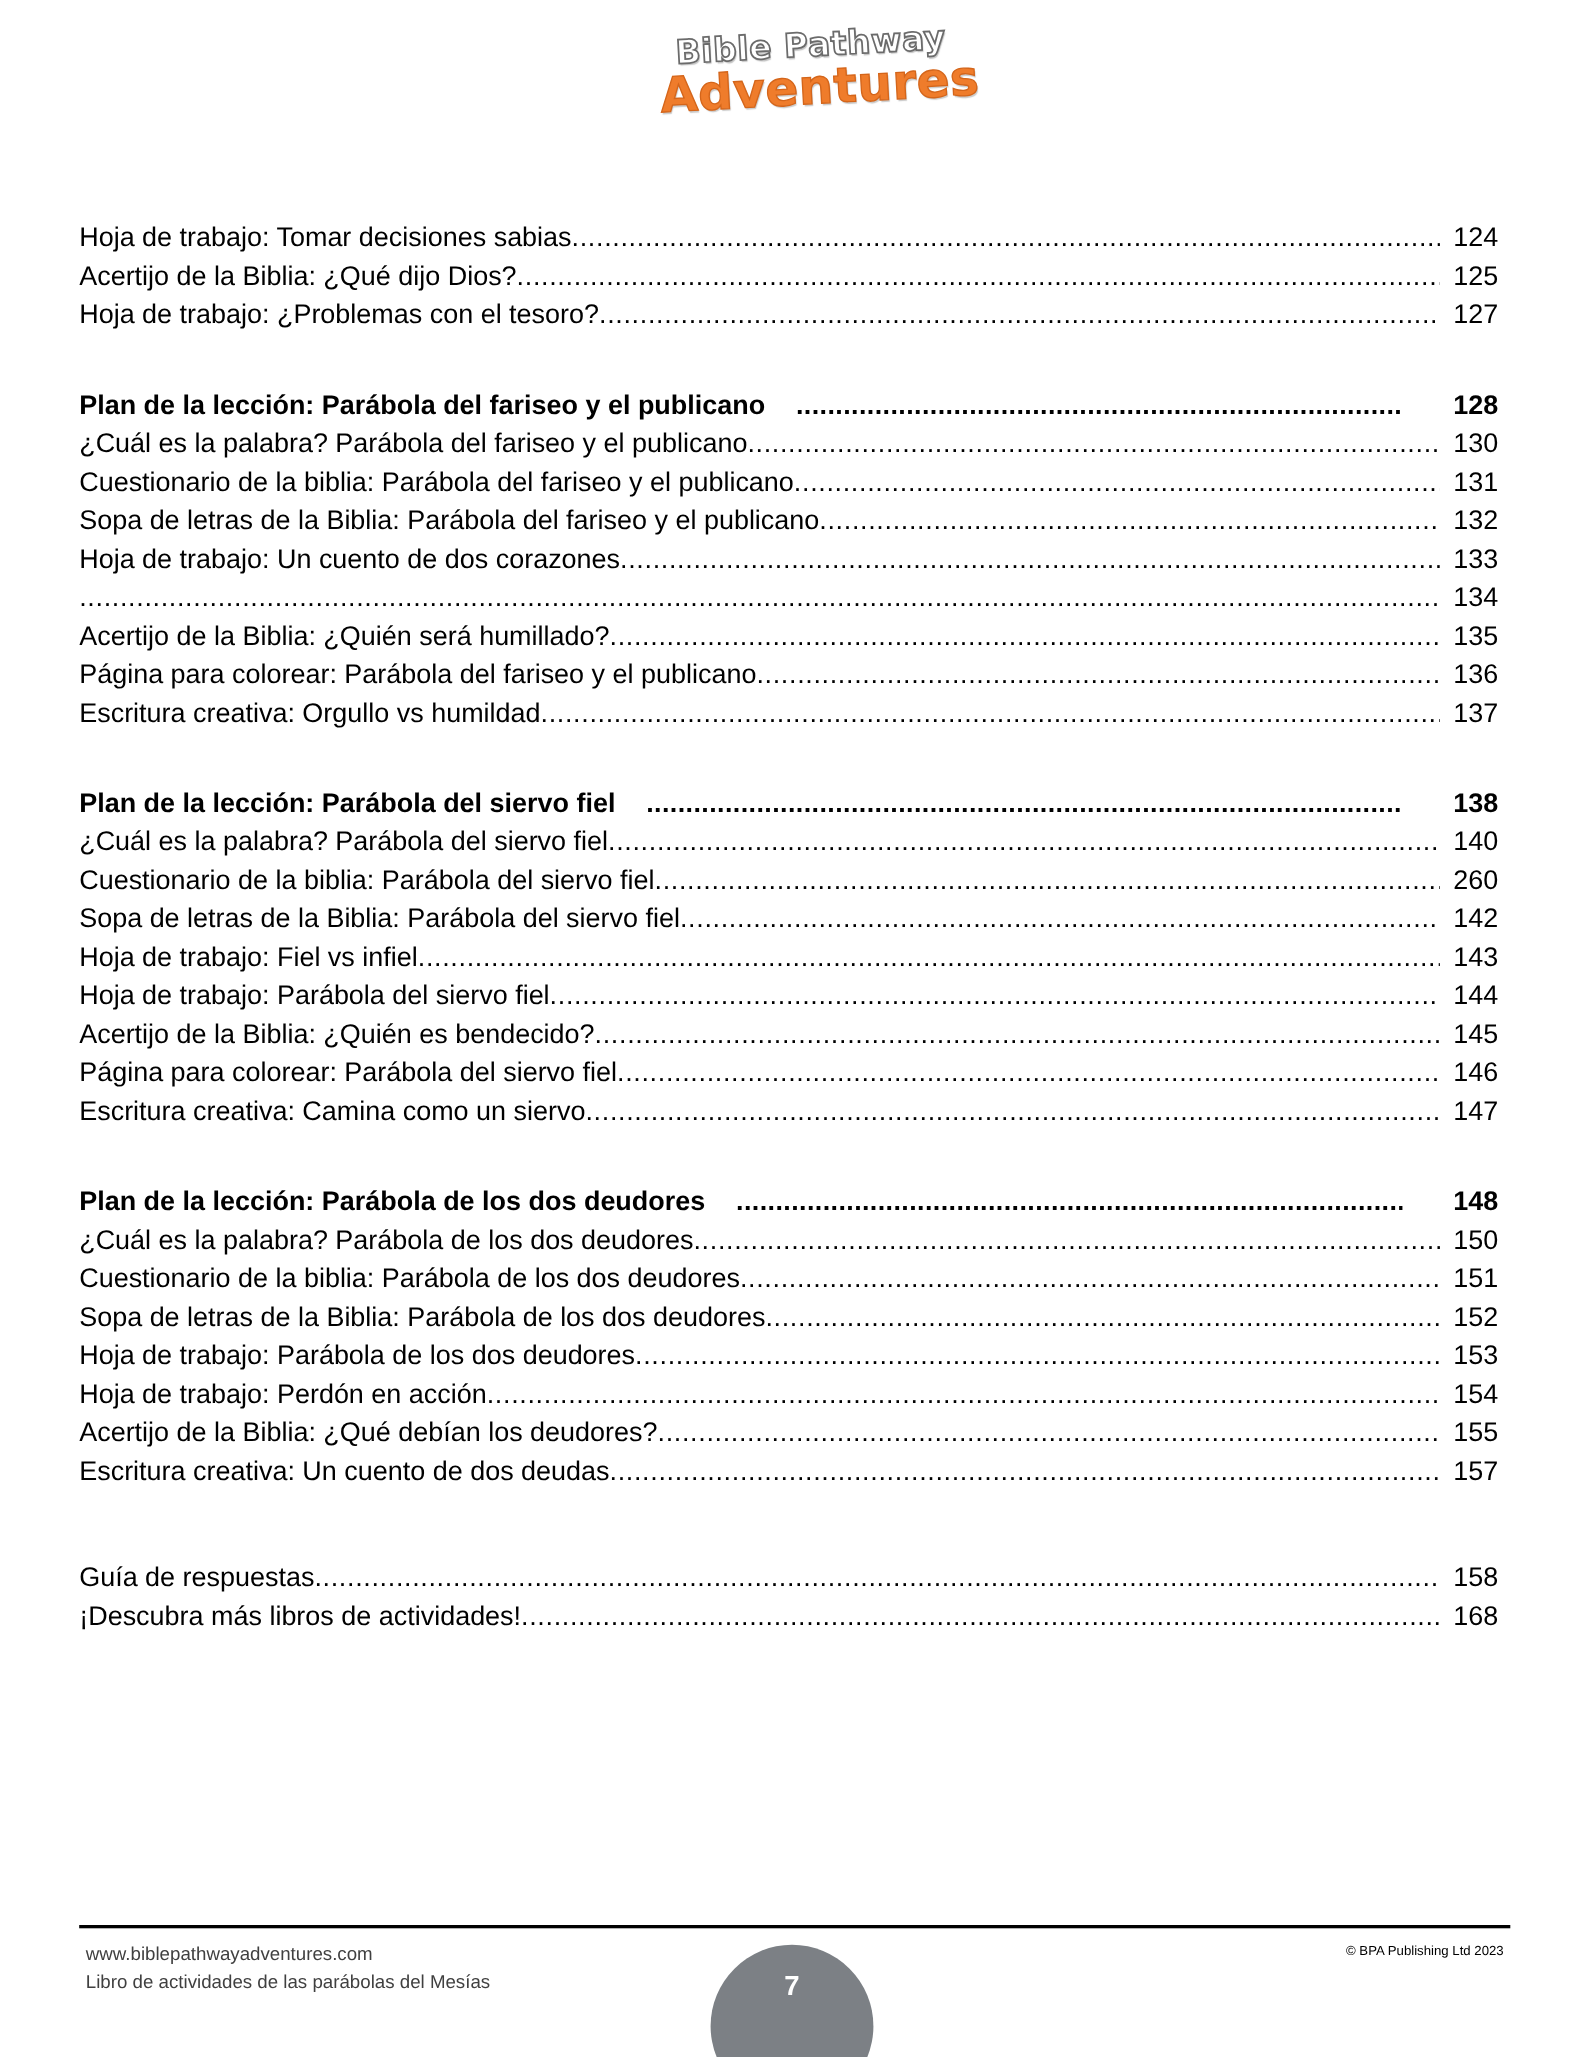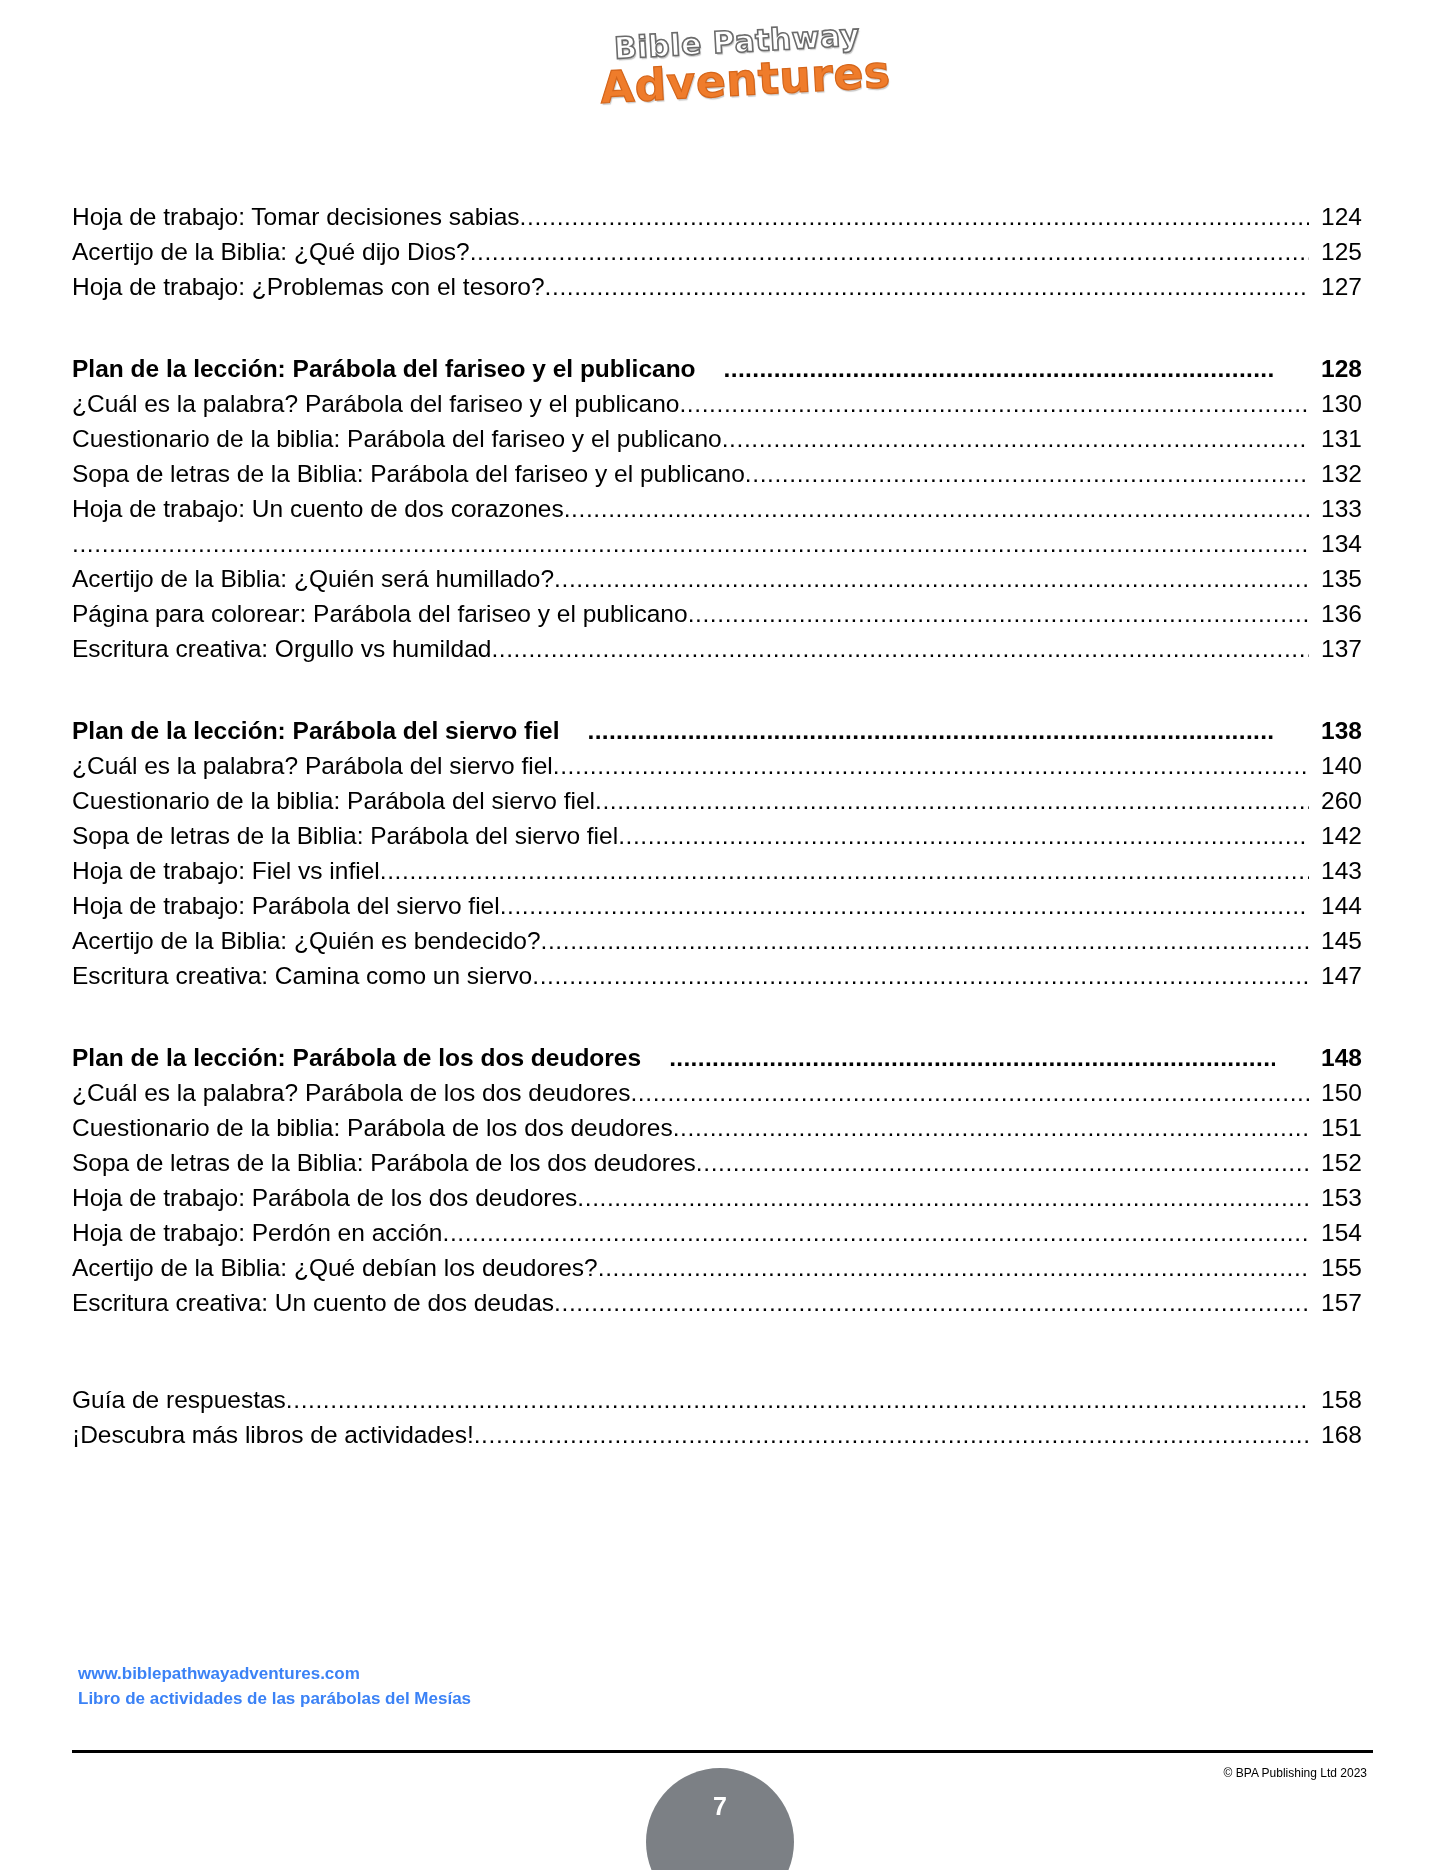--- a/index.html
+++ b/index.html
@@ -131,25 +131,24 @@
     position: absolute;
     left: 72px;
     right: 72px;
     top: 1750px;
     height: 3px;
     background: #000000;
   }
   .footer-left {
     position: absolute;
     left: 78px;
-    top: 1662px;
+    top: 1765px;
     font-size: 17px;
     line-height: 1.45;
-    color: #3b82f6;
-    font-weight: bold;
+    color: #404040;
   }
   .footer-right {
     position: absolute;
     right: 78px;
     top: 1765px;
     font-size: 12px;
     line-height: 1.45;
     color: #000;
     text-align: right;
   }
@@ -274,20 +273,25 @@
         <span class="label">Hoja de trabajo: Parábola del siervo fiel</span>
         <span class="leader"></span>
         <span class="pageno">144</span>
       </div>
       <div class="toc-row">
         <span class="label">Acertijo de la Biblia: ¿Quién es bendecido?</span>
         <span class="leader"></span>
         <span class="pageno">145</span>
       </div>
       <div class="toc-row">
+        <span class="label">Página para colorear: Parábola del siervo fiel</span>
+        <span class="leader"></span>
+        <span class="pageno">146</span>
+      </div>
+      <div class="toc-row">
         <span class="label">Escritura creativa: Camina como un siervo</span>
         <span class="leader"></span>
         <span class="pageno">147</span>
       </div>
       <div class="gap-lg"></div>
       <div class="toc-row bold">
         <span class="label">Plan de la lección: Parábola de los dos deudores</span>
         <span class="leader"></span>
         <span class="pageno">148</span>
       </div>

